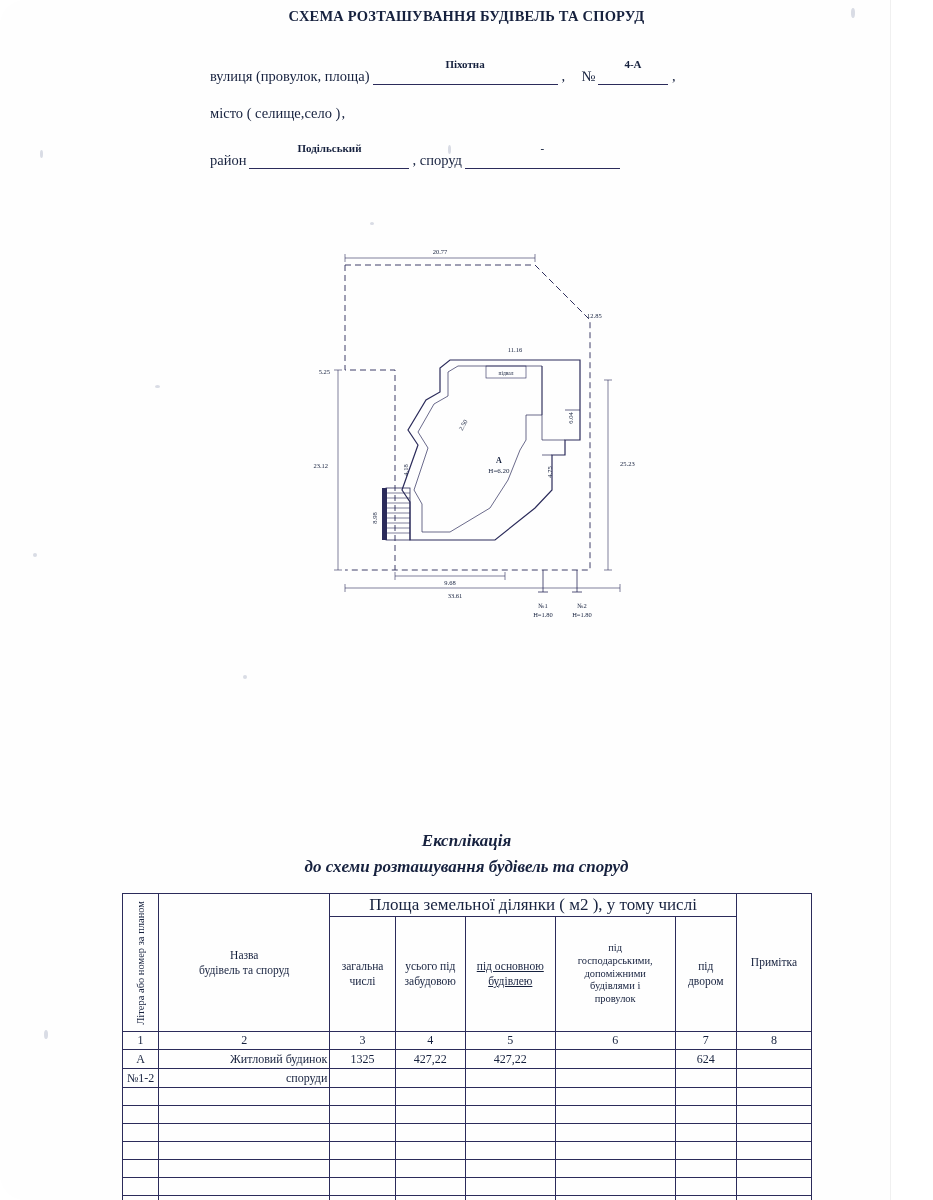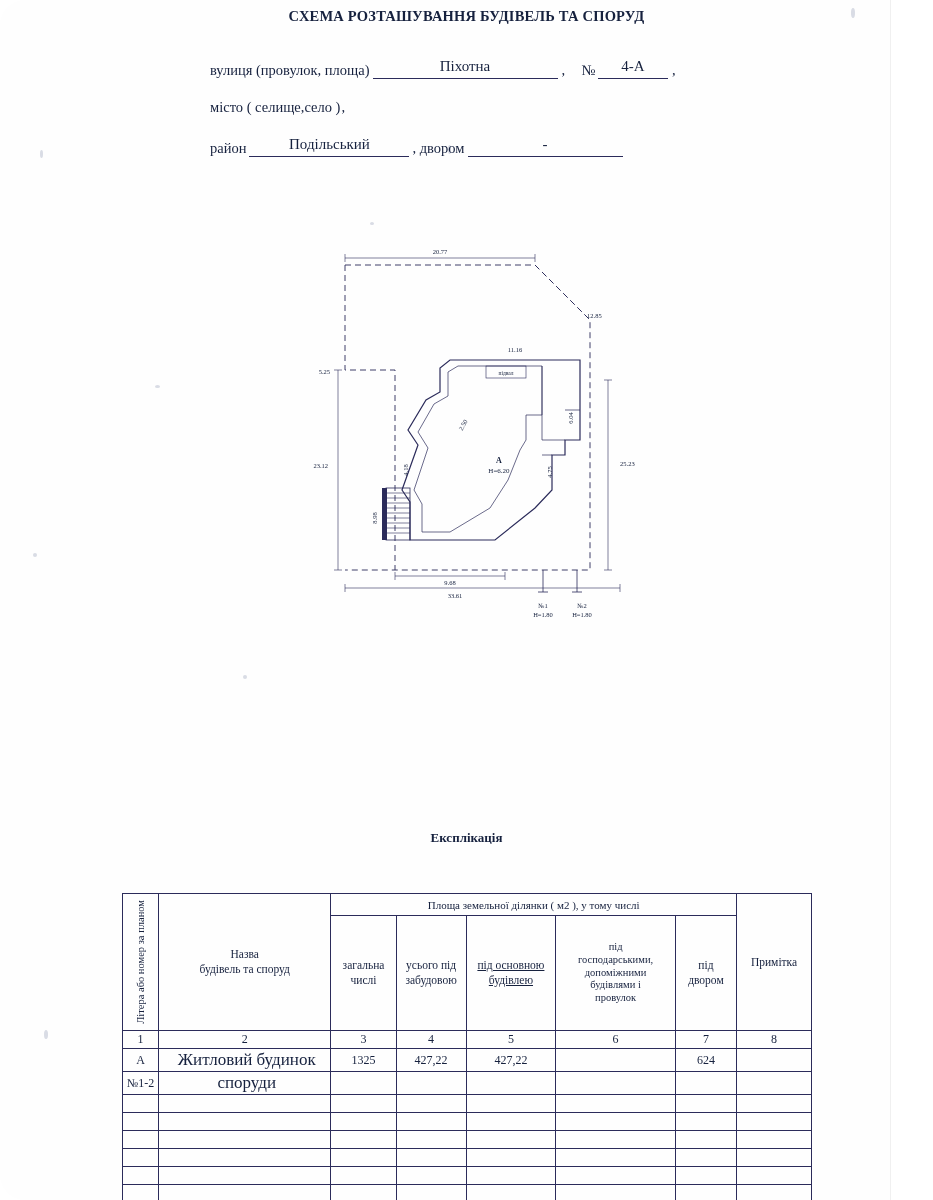--- a/index.html
+++ b/index.html
@@ -56,22 +56,23 @@
     margin-bottom: 7px;
     white-space: nowrap;
     margin-top: 20px;
   }
   .addr-label { flex: 0 0 auto; }
   .fill {
     position: relative;
     border-bottom: 1px solid #2b2b5a;
     text-align: center;
     margin: 0 3px;
-    padding-bottom: 3px;
-    font-size: 15px;
+    padding-bottom: 14px;
+    font-size: 11px;
+    font-weight: bold;
   }
   .fill.f-street { width: 185px; }
   .fill.f-num { width: 70px; }
   .fill.f-city { width: 300px; }
   .fill.f-raion { width: 160px; }
   .fill.f-oblast { width: 155px; }
   .comma { padding: 0 2px 0 1px; }
 
   
   .plan {
@@ -82,24 +83,25 @@
     height: 400px;
   }
   .plan svg { display: block; }
 
   
   .expl {
     position: absolute;
     left: 0; right: 0;
     top: 828px;
     text-align: center;
-    font-size: 13px;
+    font-size: 17px;
     font-weight: bold;
     color: #16213e;
     line-height: 1.5;
+    font-style: italic;
   }
 
   
   .tbl-wrap {
     position: absolute;
     left: 122px;
     top: 893px;
     width: 690px;
   }
   table.expl-table {
@@ -108,21 +110,21 @@
     font-size: 11px;
     color: #16213e;
   }
   table.expl-table td, table.expl-table th {
     border: 1px solid #2b2b5a;
     text-align: center;
     vertical-align: middle;
     padding: 1px 2px;
     font-weight: normal;
   }
-  .th-group { font-size: 11px; height: 19px; }
+  .th-group { font-size: 17px; height: 19px; }
   .col-1 { width: 32px; }
   .col-2 { width: 175px; }
   .col-3 { width: 62px; }
   .col-4 { width: 66px; }
   .col-5 { width: 88px; text-decoration: underline; }
   .col-6 { width: 118px; }
   .col-7 { width: 58px; }
   .col-8 { width: 72px; }
   .vert-head {
     height: 112px;
@@ -134,21 +136,21 @@
     transform: rotate(180deg);
     white-space: nowrap;
     font-size: 10.5px;
     line-height: 1.25;
     margin: 0 auto;
   }
   .head-cell { height: 112px; font-size: 11.5px; line-height: 1.3; }
   .head-small { font-size: 10.5px; line-height: 1.22; }
   .numrow td { height: 15px; font-size: 12px; }
   .datarow td { height: 16px; font-size: 12px; }
-  .datarow td.name { text-align: center; padding-left: 6px; font-size: 17px; margin-top: 44px; }
+  .datarow td.name { text-align: right; padding-left: 6px; font-size: 12px; margin-top: 44px; }
   .emptyrow td { height: 15px; }
   
   .speck {
     position: absolute;
     background: #b9bfd0;
     border-radius: 50%;
     opacity: .55;
   }
 </style>
 </head>
@@ -178,21 +180,21 @@
       <span class="fill f-num">4-А</span>
       <span class="comma">,</span>
     </div>
     <div class="addr-row">
       <span class="addr-label">місто ( селище,село )</span>
       <span class="comma">,</span>
     </div>
     <div class="addr-row">
       <span class="addr-label">район</span>
       <span class="fill f-raion">Подільський</span>
-      <span class="addr-label">, двором</span>
+      <span class="addr-label">, споруд</span>
       <span class="fill f-oblast">-</span>
     </div>
   </div>
 
   <div class="plan">
     <svg width="380" height="400" viewBox="0 0 380 400" xmlns="http://www.w3.org/2000/svg">
       <g stroke="#2b2b5a" fill="none" stroke-width="0.9">
 
         <path d="M55 25 L245 25 L300 80 L300 212 L300 330 L55 330" stroke-dasharray="6,4" stroke-width="0.9"></path>
         <path d="M55 25 L55 130 L105 130 L105 330" stroke-dasharray="6,4" stroke-width="0.9"></path>
@@ -285,20 +287,21 @@
         <text x="253" y="368" font-size="6.5" text-anchor="middle">№1</text>
         <text x="253" y="377" font-size="6.5" text-anchor="middle">Н=1.80</text>
         <text x="292" y="368" font-size="6.5" text-anchor="middle">№2</text>
         <text x="292" y="377" font-size="6.5" text-anchor="middle">Н=1.80</text>
       </g>
     </svg>
   </div>
 
   <div class="expl">
     <div>Експлікація</div>
+    <div>до схеми розташування будівель та споруд</div>
   </div>
 
   <div class="tbl-wrap">
     <table class="expl-table">
       <tbody>
         <tr>
           <td class="col-1 vert-head" rowspan="2">
             <span>Літера або номер за планом</span>
           </td>
           <td class="col-2 head-cell" rowspan="2">

